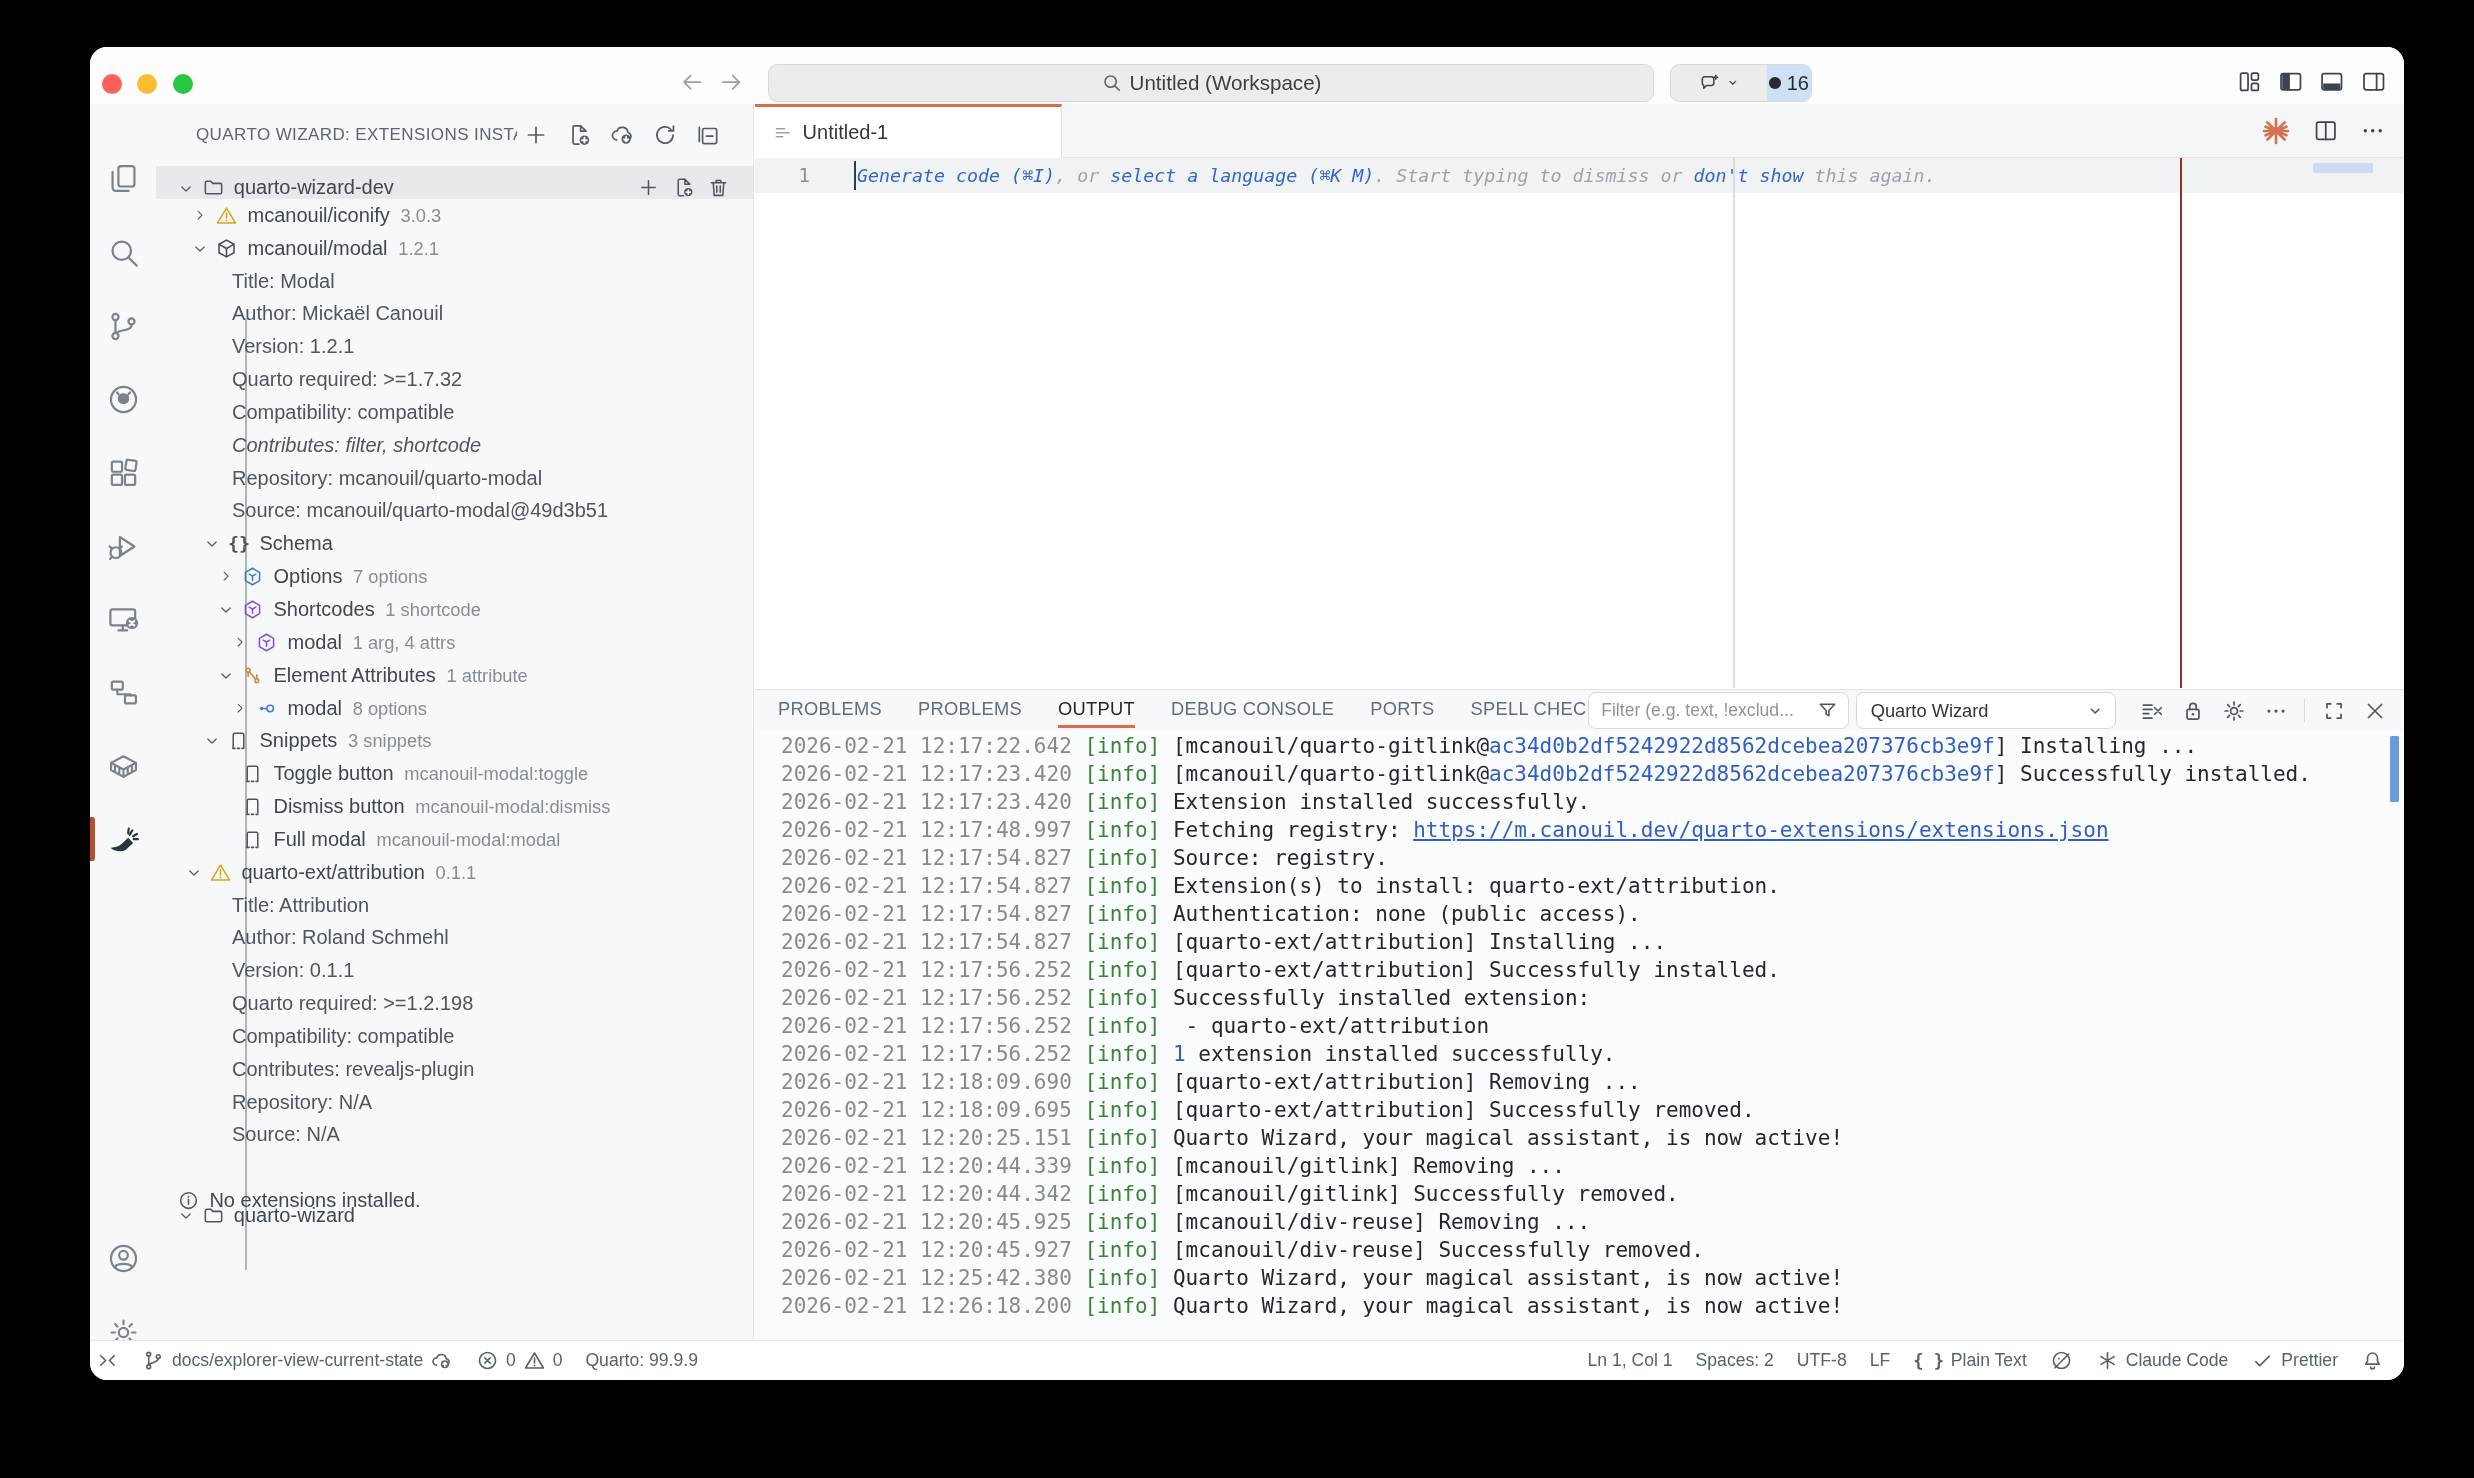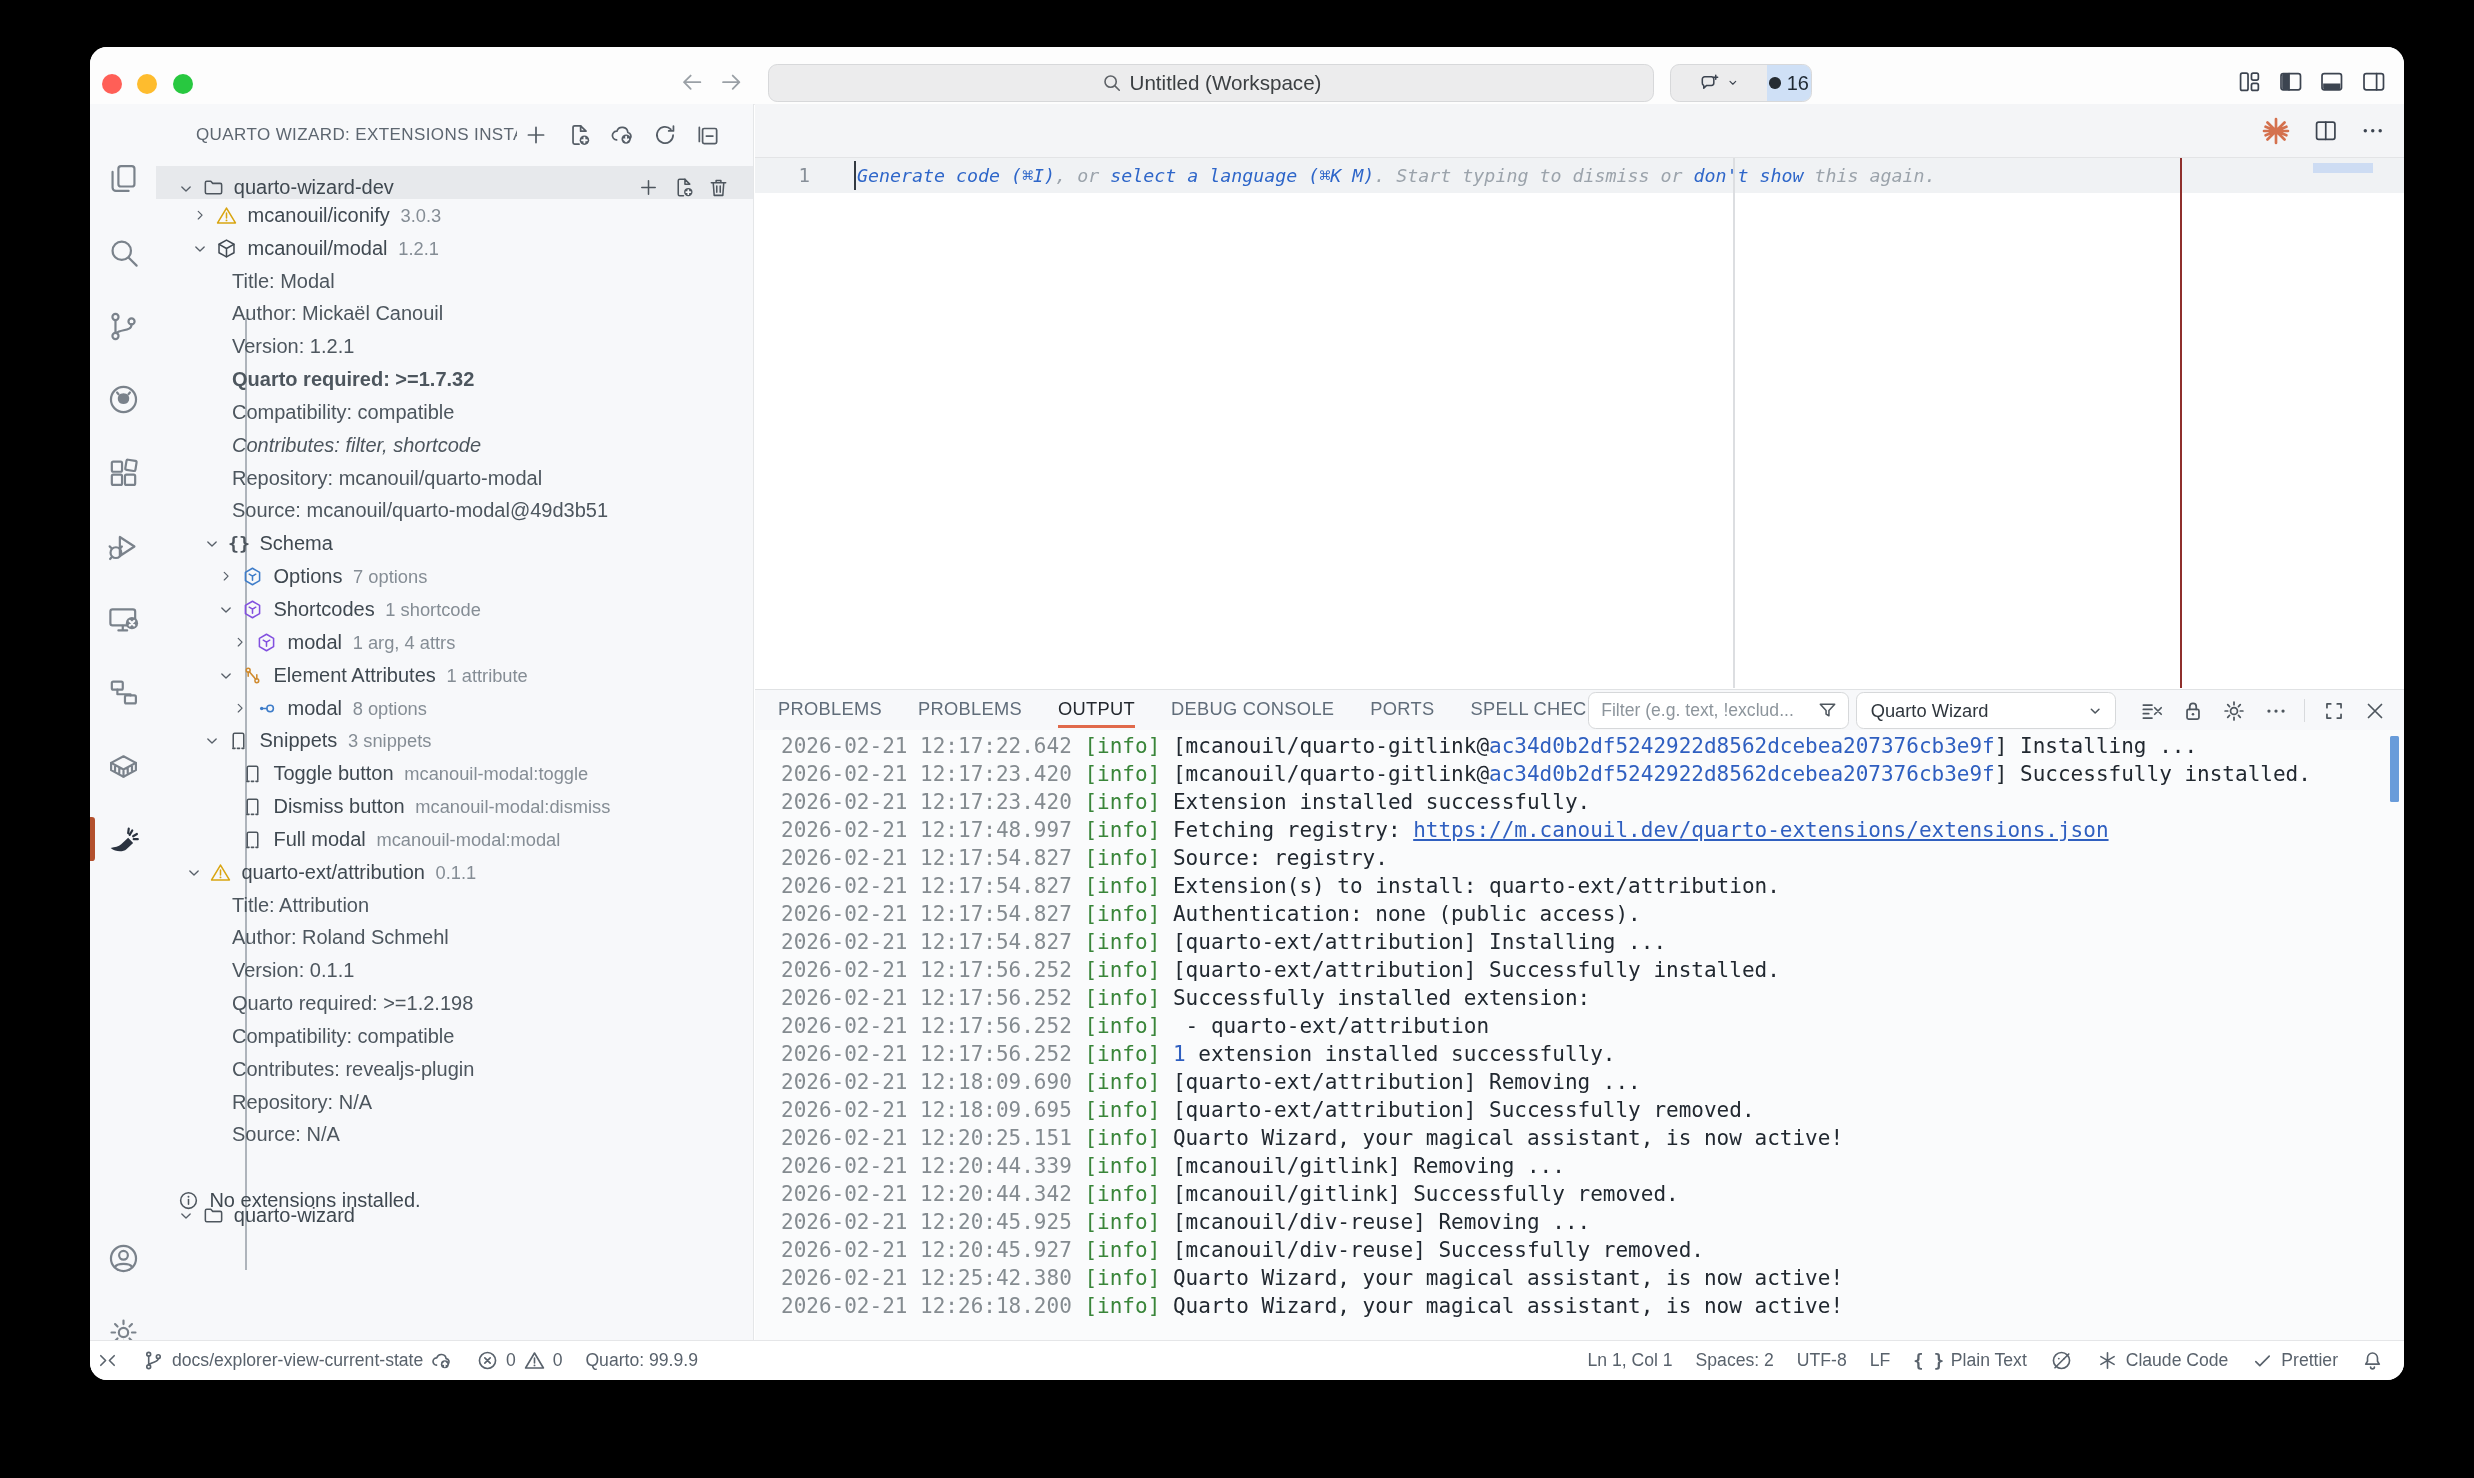--- a/index.html
+++ b/index.html
@@ -400,21 +400,21 @@
         </div>
         <div class="trow" style="top: 99px; padding-left: 76px;">
           <span class="t-detail">Title: Modal</span>
         </div>
         <div class="trow" style="top: 131px; padding-left: 76px;">
           <span class="t-detail">Author: Mickaël Canouil</span>
         </div>
         <div class="trow" style="top: 164px; padding-left: 76px;">
           <span class="t-detail">Version: 1.2.1</span>
         </div>
-        <div class="trow" style="top: 197px; padding-left: 76px; font-weight: bold;">
+        <div class="trow" style="top: 197px; padding-left: 76px;">
           <span class="t-detail">Quarto required: &gt;=1.7.32</span>
         </div>
         <div class="trow" style="top: 230px; padding-left: 76px;">
           <span class="t-detail">Compatibility: compatible</span>
         </div>
         <div class="trow" style="top: 263px; padding-left: 76px; font-style: italic;">
           <span class="t-detail">Contributes: filter, shortcode</span>
         </div>
         <div class="trow" style="top: 296px; padding-left: 76px;">
           <span class="t-detail">Repository: mcanouil/quarto-modal</span>
@@ -619,20 +619,28 @@
               <circle cx="12" cy="8" r="1" fill="currentColor" stroke="none"></circle>
             </svg>
           </span>
           <span class="t-label">No extensions installed.</span>
         </div>
       </div>
   </div>
 
   <div id="editor">
     <div id="tabbar">
+      <div id="tab-active">
+        <span class="tab-icon" id="tab-file-icon">
+            <svg width="21.4" height="21.4" viewBox="0 0 24 24" fill="none" stroke="currentColor" stroke-width="1.8" stroke-linecap="round" stroke-linejoin="round" style="color:#9aa0a6;display:block">
+              <path d="M5 7.5h9M5 12h14M5 16.5h7"></path>
+            </svg>
+          </span>
+        <span class="tab-label">Untitled-1</span>
+      </div>
       <div id="editor-actions">
           <span>
             <svg width="32" height="32" viewBox="0 0 24 24" fill="none" stroke="currentColor" stroke-width="2.4" stroke-linecap="round" stroke-linejoin="round" style="color:#d4714e;display:block">
               <path d="M12 3v18M3 12h18M5.6 5.6l12.8 12.8M18.4 5.6 5.6 18.4M4.2 8.8l15.6 6.4M19.8 8.8 4.2 15.2" stroke-width="2" fill="none"></path>
             </svg>
           </span>
           <span>
             <svg width="27.5" height="27.5" viewBox="0 0 24 24" fill="none" stroke="currentColor" stroke-width="1.5" stroke-linecap="round" stroke-linejoin="round" style="color:#3c4450;display:block">
               <rect x="4" y="4.5" width="16" height="15" rx="1.8"></rect>
               <path d="M12 4.5v15"></path>

